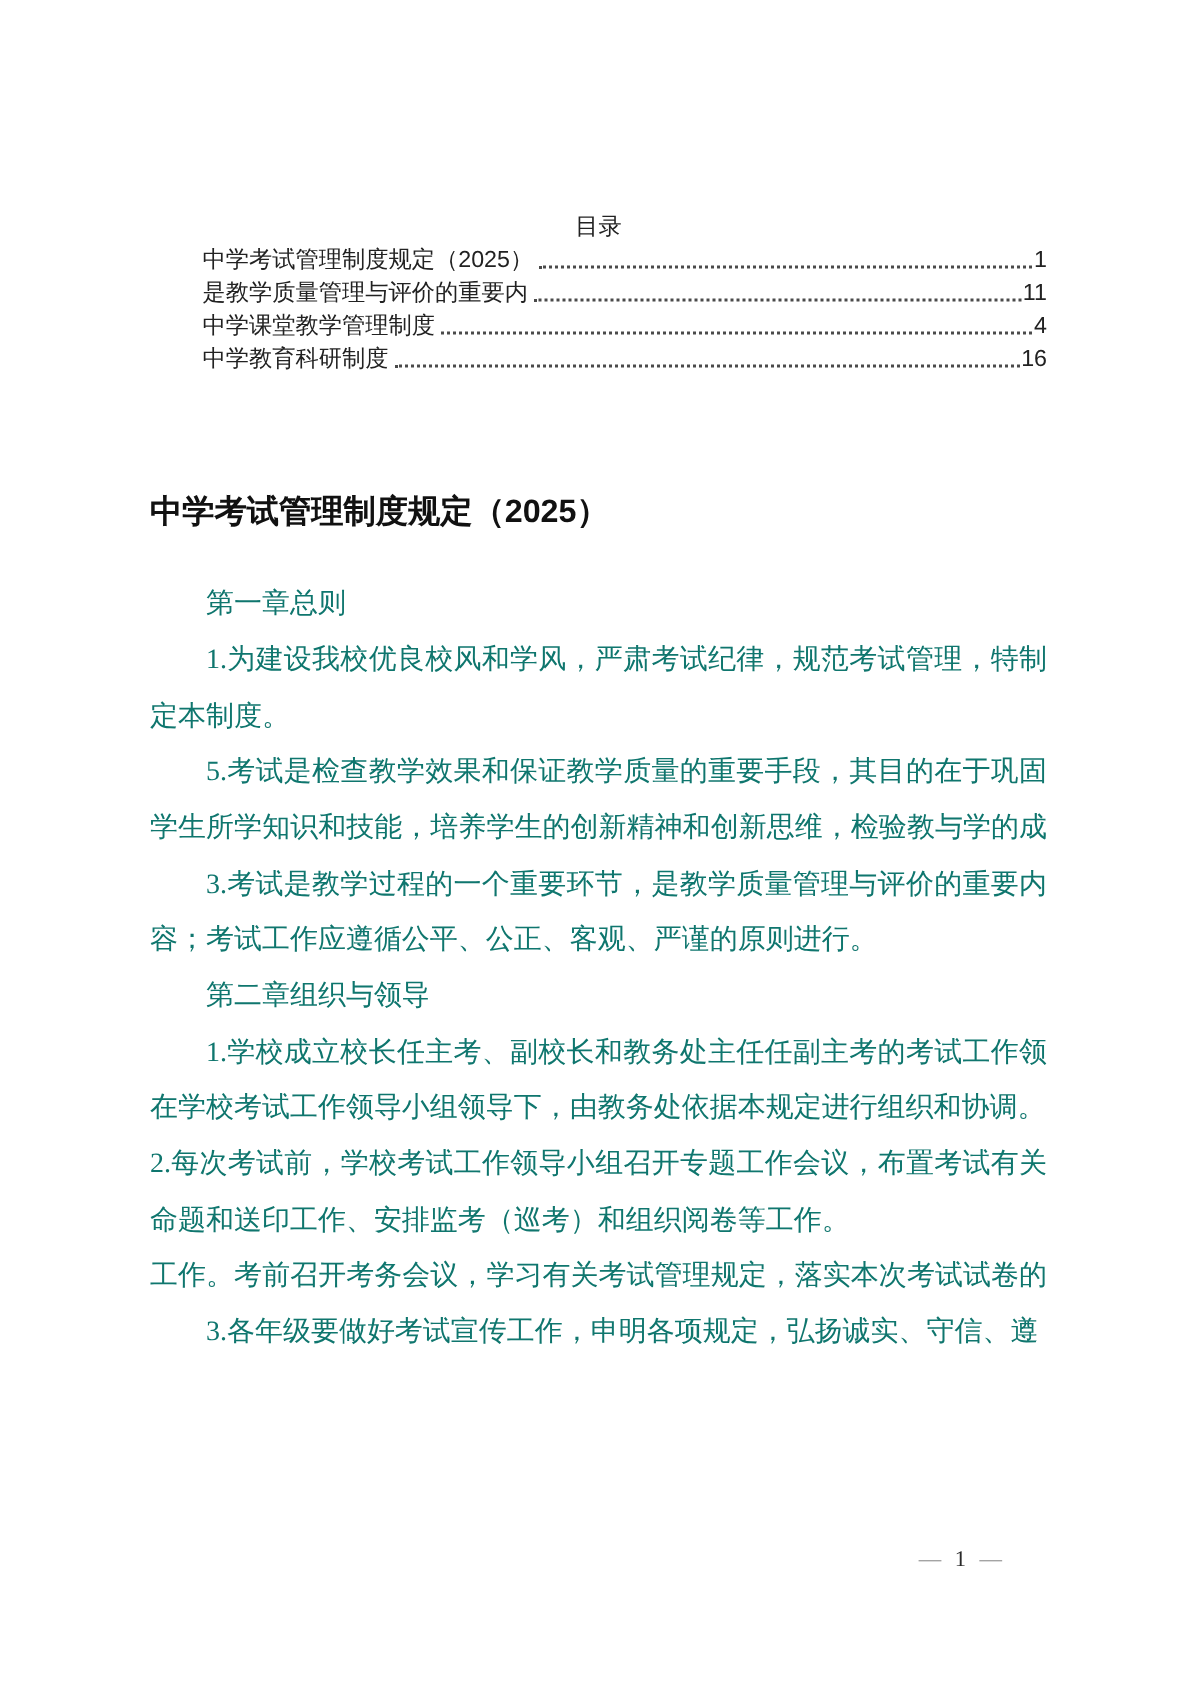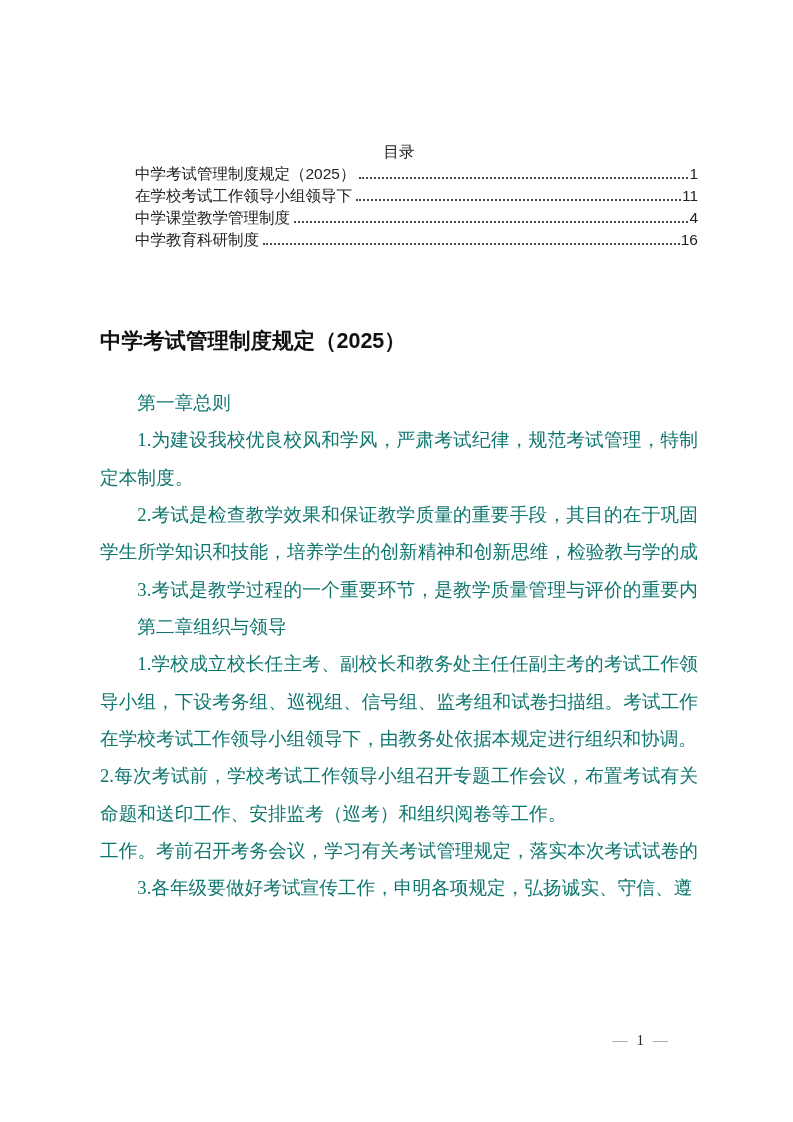--- a/index.html
+++ b/index.html
@@ -102,21 +102,21 @@
   <div class="toc">
     <div class="toc-title">目录</div>
     <div class="toc-list">
 
     <div class="toc-item">
         <span class="toc-label">中学考试管理制度规定（2025）</span>
         <span class="toc-dots"></span>
         <span class="toc-page">1</span>
       </div>
         <div class="toc-item">
-        <span class="toc-label">在学校考试工作领导小组领导下</span>
+        <span class="toc-label">是教学质量管理与评价的重要内</span>
         <span class="toc-dots"></span>
         <span class="toc-page">11</span>
       </div>
         <div class="toc-item">
         <span class="toc-label">中学课堂教学管理制度</span>
         <span class="toc-dots"></span>
         <span class="toc-page">4</span>
       </div>
         <div class="toc-item">
         <span class="toc-label">中学教育科研制度</span>
@@ -126,26 +126,26 @@
       </div>
   </div>
 
   <h1 class="doc-title">中学考试管理制度规定（2025）</h1>
 
   <div class="doc-body">
 
   <p class="line ind">第一章总则</p>
       <p class="line ind fill">1.为建设我校优良校风和学风，严肃考试纪律，规范考试管理，特制</p>
       <p class="line">定本制度。</p>
-      <p class="line ind fill">2.考试是检查教学效果和保证教学质量的重要手段，其目的在于巩固</p>
+      <p class="line ind fill">5.考试是检查教学效果和保证教学质量的重要手段，其目的在于巩固</p>
       <p class="line fill">学生所学知识和技能，培养学生的创新精神和创新思维，检验教与学的成</p>
       <p class="line ind fill">3.考试是教学过程的一个重要环节，是教学质量管理与评价的重要内</p>
+      <p class="line">容；考试工作应遵循公平、公正、客观、严谨的原则进行。</p>
       <p class="line ind">第二章组织与领导</p>
       <p class="line ind fill">1.学校成立校长任主考、副校长和教务处主任任副主考的考试工作领</p>
-      <p class="line fill">导小组，下设考务组、巡视组、信号组、监考组和试卷扫描组。考试工作</p>
       <p class="line">在学校考试工作领导小组领导下，由教务处依据本规定进行组织和协调。</p>
       <p class="line fill">2.每次考试前，学校考试工作领导小组召开专题工作会议，布置考试有关</p>
       <p class="line">命题和送印工作、安排监考（巡考）和组织阅卷等工作。</p>
       <p class="line fill">工作。考前召开考务会议，学习有关考试管理规定，落实本次考试试卷的</p>
       <p class="line ind">3.各年级要做好考试宣传工作，申明各项规定，弘扬诚实、守信、遵</p>
     </div>
 
   <div class="page-footer">
     <span class="dash">—</span><span class="num">1</span><span class="dash">—</span>
   </div>

